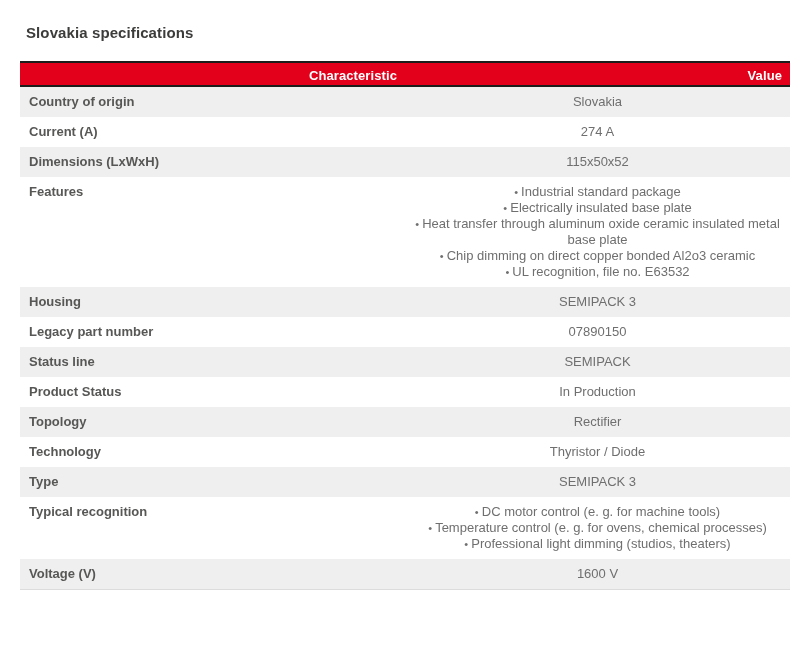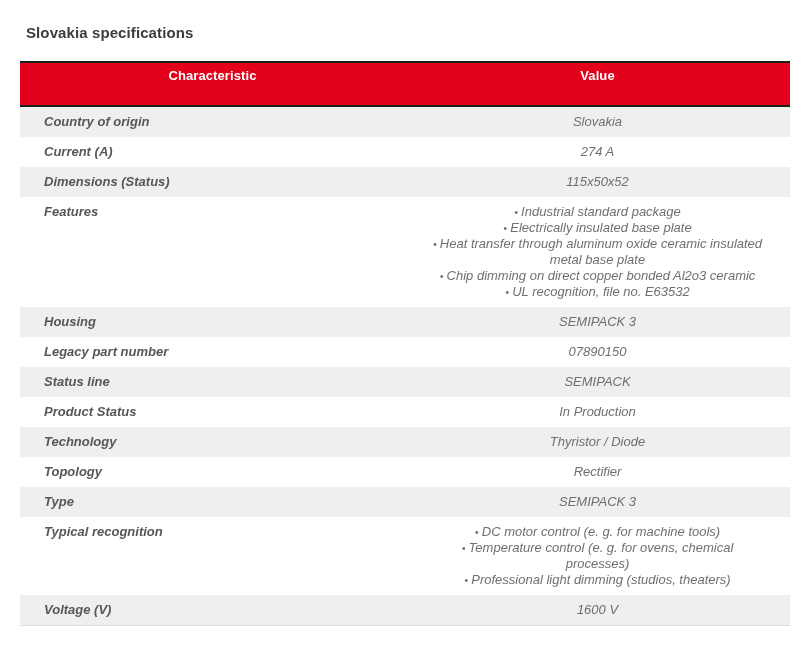--- a/index.html
+++ b/index.html
@@ -22,32 +22,31 @@
     margin: 19px 0 0 20px;
     width: 770px;
     border-collapse: collapse;
     border-bottom: 1px solid #dcdcdc;
   }
   table.spec-table th {
     background: #e2001a;
     color: #ffffff;
     font-size: 13px;
     font-weight: bold;
-    text-align: center;
-    padding: 5px 8px 22px 8px;
+    text-align: right;
+    padding: 5px 8px 2px 8px;
     border-top: 2px solid #1d1d1b;
     border-bottom: 2px solid #1d1d1b;
     letter-spacing: 0.1px;
   }
   table.spec-table td {
     vertical-align: top;
-    padding: 7px 24px;
+    padding: 7px 9px;
     font-size: 13px;
     line-height: 16px;
-    font-style: italic;
   }
   table.spec-table tbody tr:nth-child(odd) td {
     background: #efefef;
   }
   td.cell-label {
     width: 385px;
     font-weight: bold;
     color: #575756;
   }
   td.cell-value {
@@ -73,21 +72,21 @@
   <tbody>
       <tr>
         <td class="cell-label">Country of origin</td>
         <td class="cell-value">Slovakia</td>
       </tr>
       <tr>
         <td class="cell-label">Current (A)</td>
         <td class="cell-value">274 A</td>
       </tr>
       <tr>
-        <td class="cell-label">Dimensions (Status)</td>
+        <td class="cell-label">Dimensions (LxWxH)</td>
         <td class="cell-value">115x50x52</td>
       </tr>
       <tr>
         <td class="cell-label">Features</td>
         <td class="cell-value">
           <div class="bullet-line"><span class="bullet-glyph">• </span><span>Industrial standard package</span></div>
           <div class="bullet-line"><span class="bullet-glyph">• </span><span>Electrically insulated base plate</span></div>
           <div class="bullet-line"><span class="bullet-glyph">• </span><span>Heat transfer through aluminum oxide ceramic insulated metal base plate</span></div>
           <div class="bullet-line"><span class="bullet-glyph">• </span><span>Chip dimming on direct copper bonded Al2o3 ceramic</span></div>
           <div class="bullet-line"><span class="bullet-glyph">• </span><span>UL recognition, file no. E63532</span></div>
@@ -103,26 +102,26 @@
       </tr>
       <tr>
         <td class="cell-label">Status line</td>
         <td class="cell-value">SEMIPACK</td>
       </tr>
       <tr>
         <td class="cell-label">Product Status</td>
         <td class="cell-value">In Production</td>
       </tr>
       <tr>
+        <td class="cell-label">Topology</td>
+        <td class="cell-value">Rectifier</td>
+      </tr>
+      <tr>
         <td class="cell-label">Technology</td>
         <td class="cell-value">Thyristor / Diode</td>
-      </tr>
-      <tr>
-        <td class="cell-label">Topology</td>
-        <td class="cell-value">Rectifier</td>
       </tr>
       <tr>
         <td class="cell-label">Type</td>
         <td class="cell-value">SEMIPACK 3</td>
       </tr>
       <tr>
         <td class="cell-label">Typical recognition</td>
         <td class="cell-value">
           <div class="bullet-line"><span class="bullet-glyph">• </span><span>DC motor control (e. g. for machine tools)</span></div>
           <div class="bullet-line"><span class="bullet-glyph">• </span><span>Temperature control (e. g. for ovens, chemical processes)</span></div>

